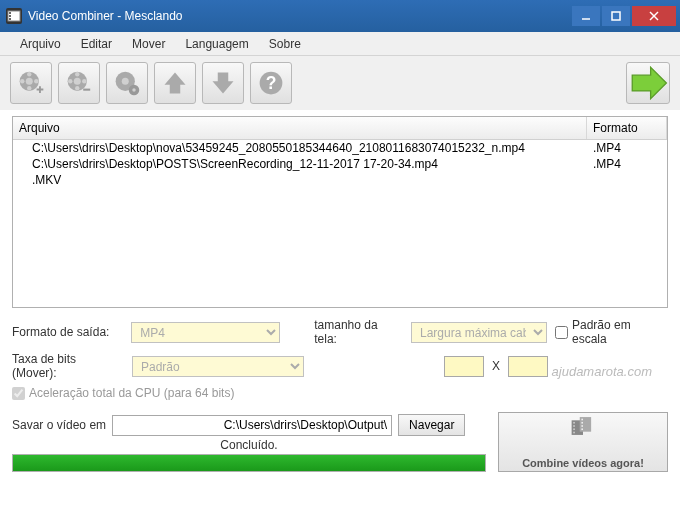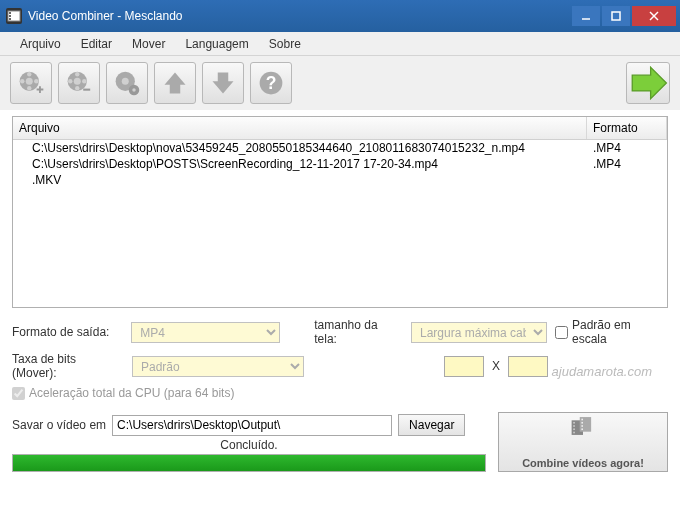--- a/index.html
+++ b/index.html
@@ -32,21 +32,21 @@
 .form-row label.fl { width: 112px; text-align: left; }
 select, input[type=text] { font-size: 12px; padding: 2px 4px; border: 1px solid #a8a8a8; background: #fff; height: 21px; }
 select:disabled, input:disabled { background: #fef9c3; color: #888; }
 .sel-format { width: 150px; }
 .sel-bitrate { width: 172px; }
 .sel-screen { width: 136px; }
 .dim-input { width: 40px; }
 .chk-row { display: flex; align-items: center; gap: 4px; }
 .watermark { position: absolute; right: 28px; top: 364px; color: #bbb; font-size: 13px; font-style: italic; }
 .save-row { display: flex; align-items: center; gap: 6px; margin-top: 10px; }
-.save-input { flex: 1; max-width: 280px; }
+.save-input { flex: 1; max-width: 280px; text-align: right; }
 .btn { background: linear-gradient(#f8f8f8, #e4e4e4); border: 1px solid #a8a8a8; padding: 2px 10px; font-size: 12px; cursor: pointer; height: 22px; }
 .bottom-area { display: flex; gap: 12px; align-items: flex-end; margin-top: 4px; }
 .progress-area { flex: 1; }
 .status-text { text-align: center; font-size: 12px; padding: 2px; }
 .progress-bar { height: 18px; background: #e8e8e8; border: 1px solid #b0b0b0; position: relative; }
 .progress-fill { height: 100%; background: linear-gradient(#2eb82e, #1a991a); width: 100%; }
 .combine-btn { width: 170px; height: 60px; background: linear-gradient(#f8f8f8, #e4e4e4); border: 1px solid #a8a8a8; display: flex; flex-direction: column; align-items: center; justify-content: center; gap: 20px; cursor: pointer; font-size: 11px; font-weight: bold; color: #555; }
 .combine-btn svg { width: 26px; height: 22px; }
 .cpu-row { color: #999; display: flex; align-items: center; gap: 4px; margin-bottom: 4px; }
 input[type=checkbox] { width: 13px; height: 13px; }

